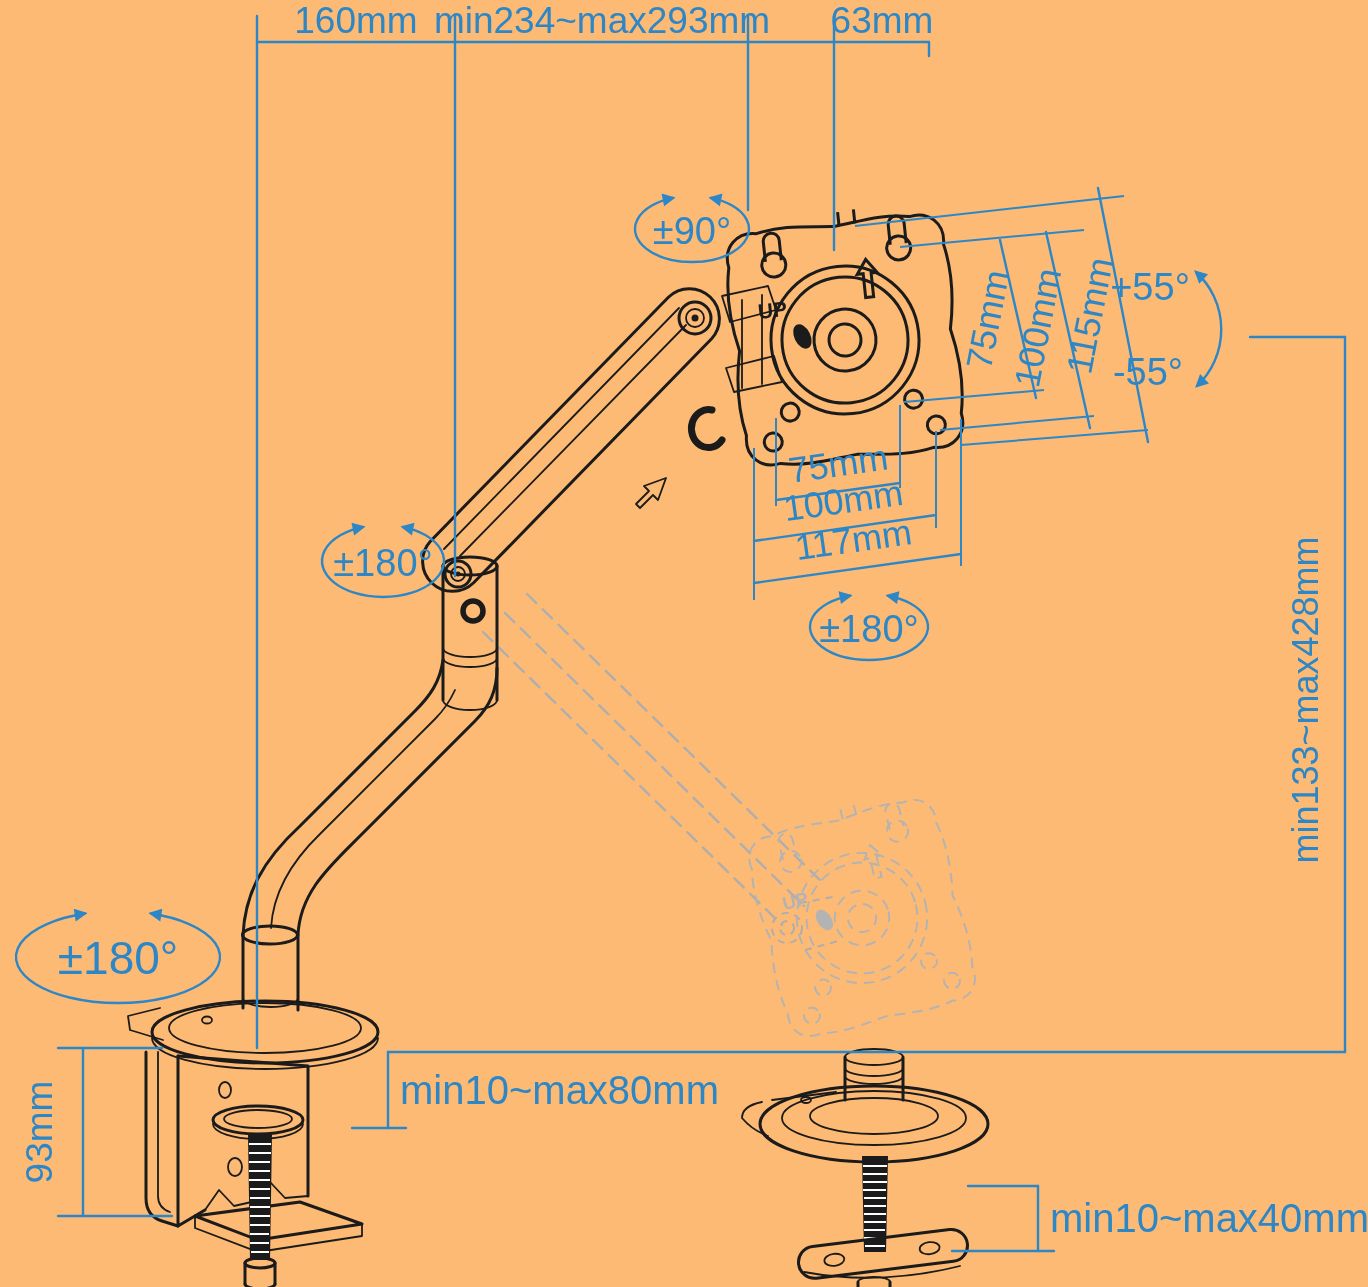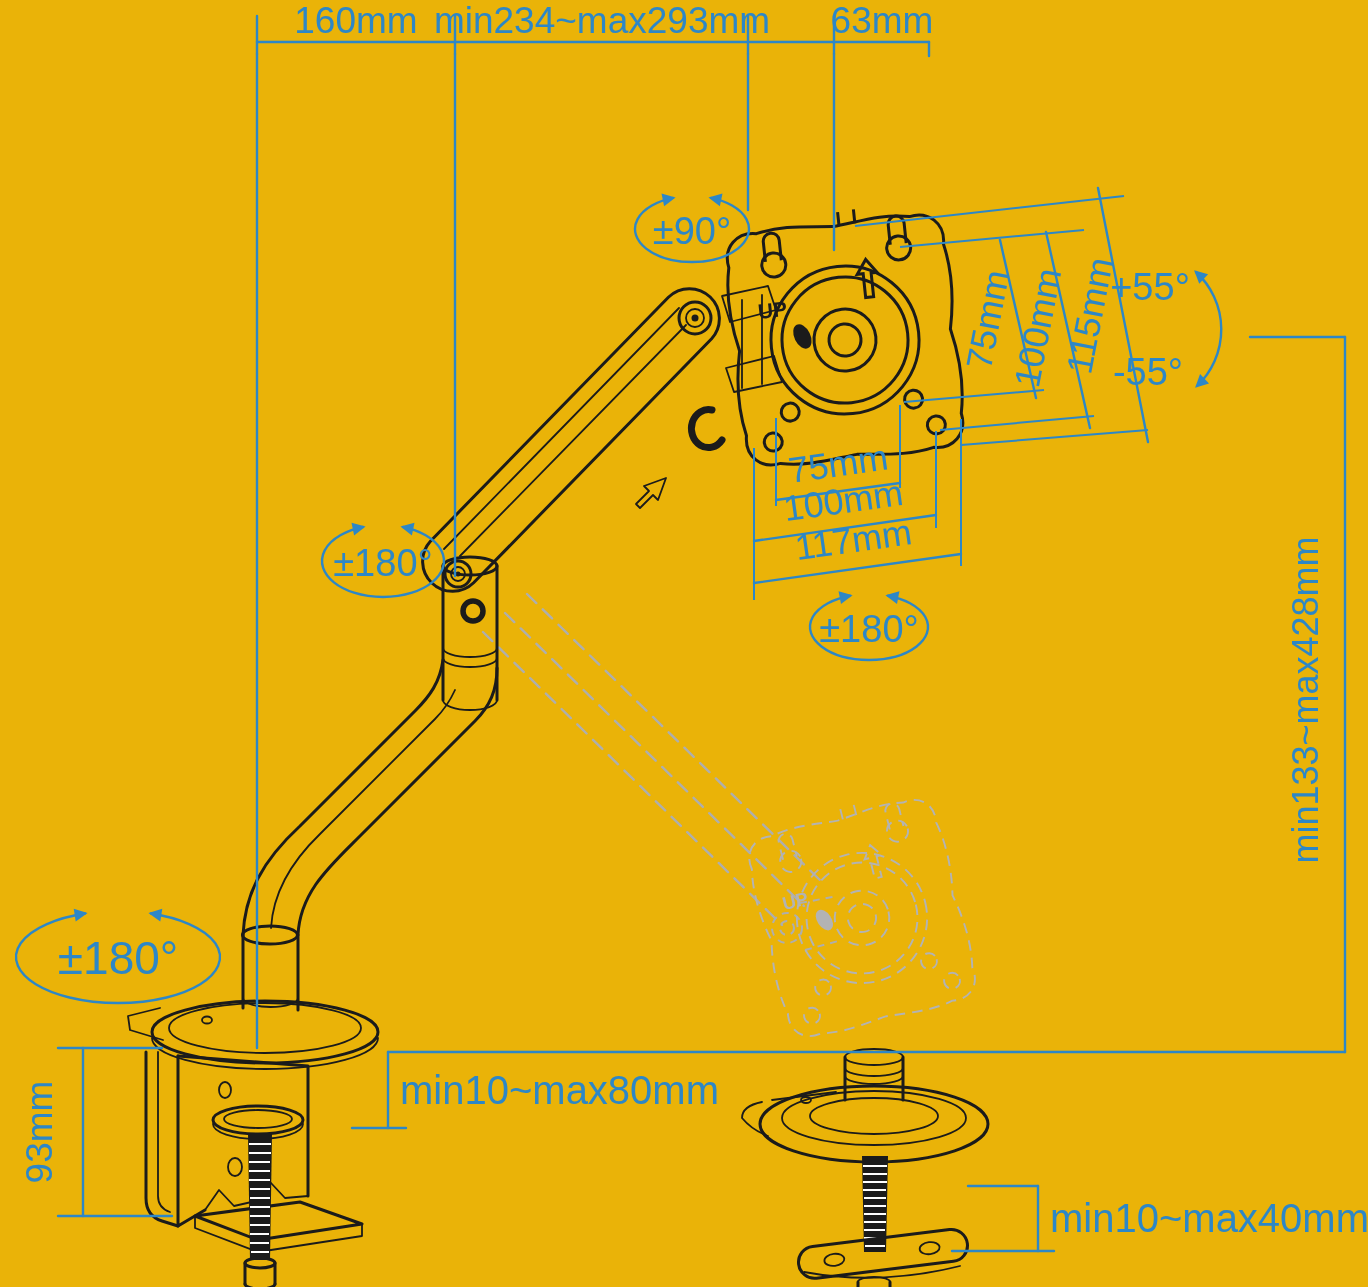--- a/index.html
+++ b/index.html
@@ -1,16 +1,16 @@
 <!DOCTYPE html>
 <html><head>
 <meta charset="utf-8">
 <style>
   html,body{margin:0;padding:0;background:#fff;}
-  .stage{width:1368px;height:1287px;background:#eab308;position:relative;overflow:hidden;}
+  .stage{width:1368px;height:1287px;background:#fdba74;position:relative;overflow:hidden;}
   svg{display:block;}
   text{font-family:"Liberation Sans", sans-serif;}
   .blue{stroke:#2d87c7;stroke-width:2.4;fill:none;stroke-linecap:round;}
   .blue-thin{stroke:#2d87c7;stroke-width:2;fill:none;}
   .blue-text{fill:#2d87c7;} .f36{font-size:36px;} .f37{font-size:37px;} .f38{font-size:38px;}
   .f40{font-size:40px;} .f46{font-size:46px;}
   .ink{stroke:#1b1b1b;stroke-width:3;fill:none;stroke-linecap:round;stroke-linejoin:round;}
   .ink-thin{stroke:#1b1b1b;stroke-width:1.8;fill:none;stroke-linecap:round;stroke-linejoin:round;}
   .ink-fill{fill:#1b1b1b;stroke:none;}
   .hatch{stroke:#ffffff;stroke-width:2.2;fill:none;}

